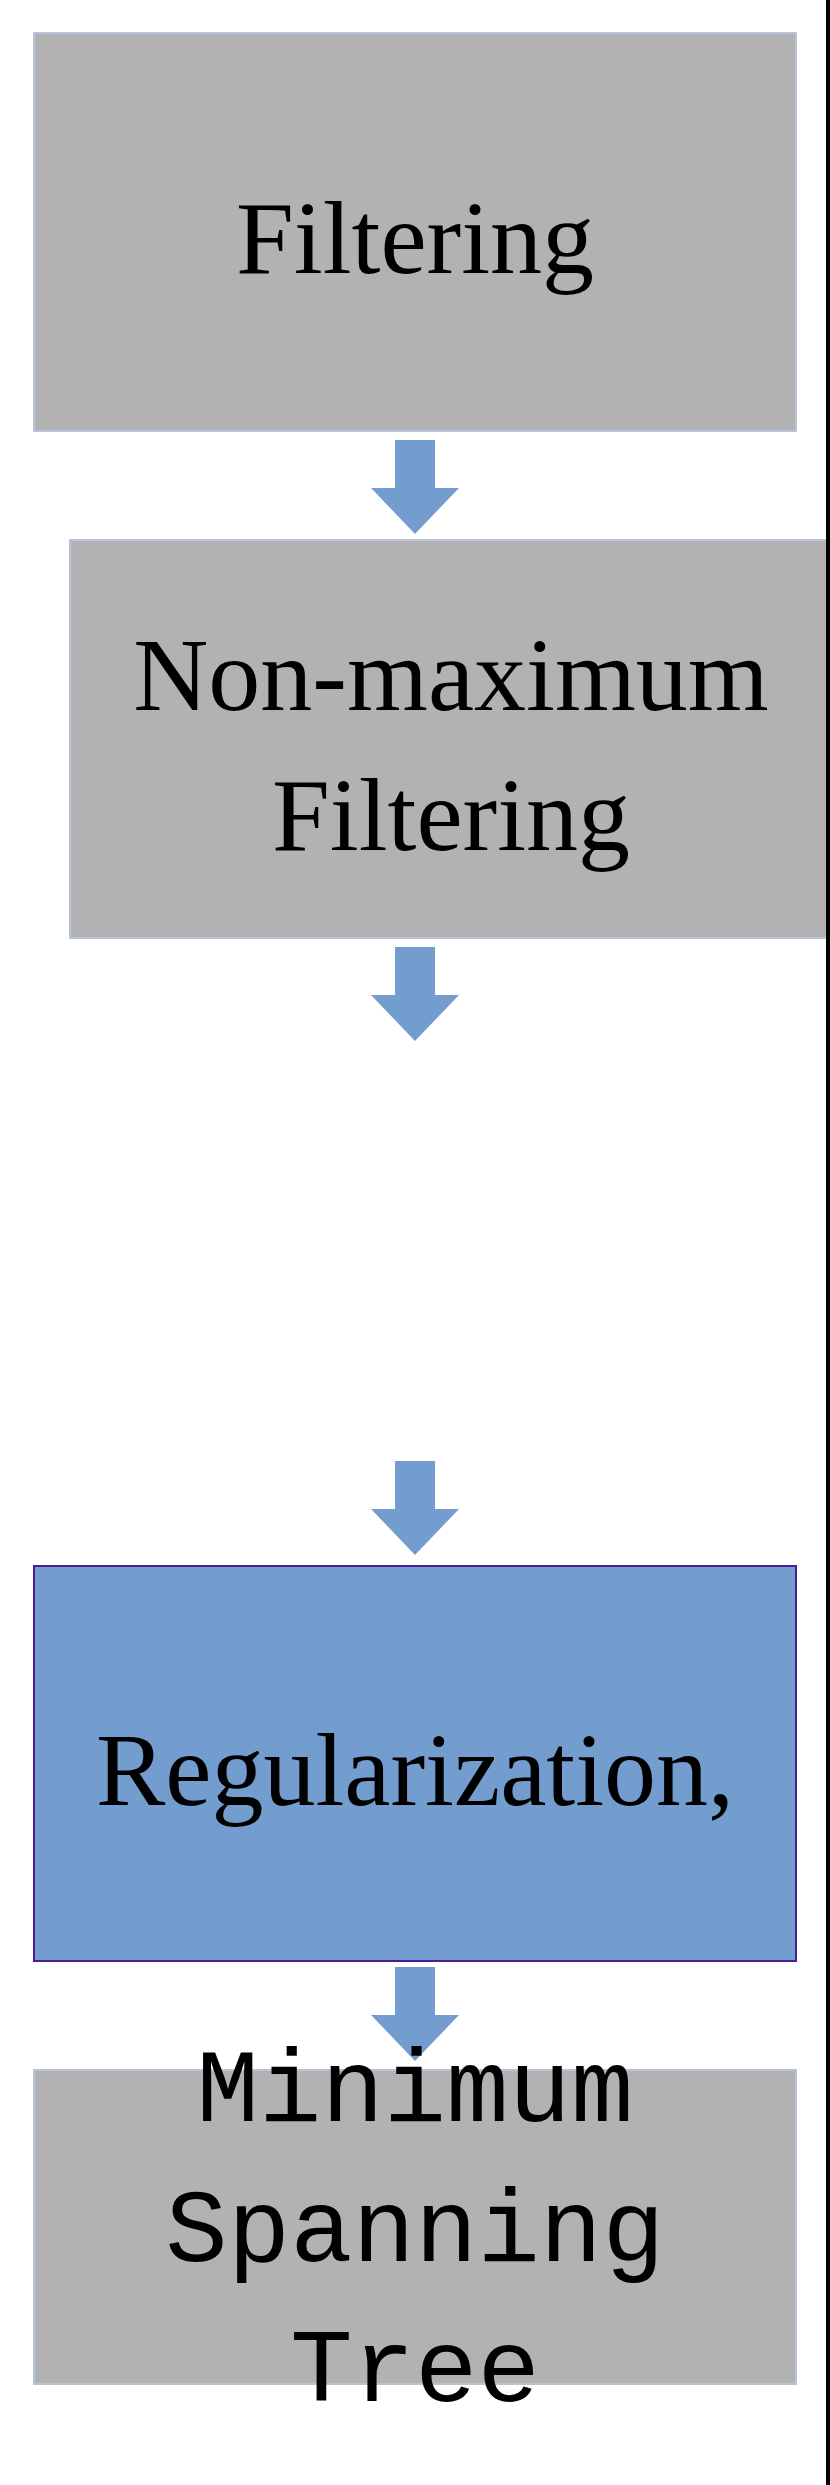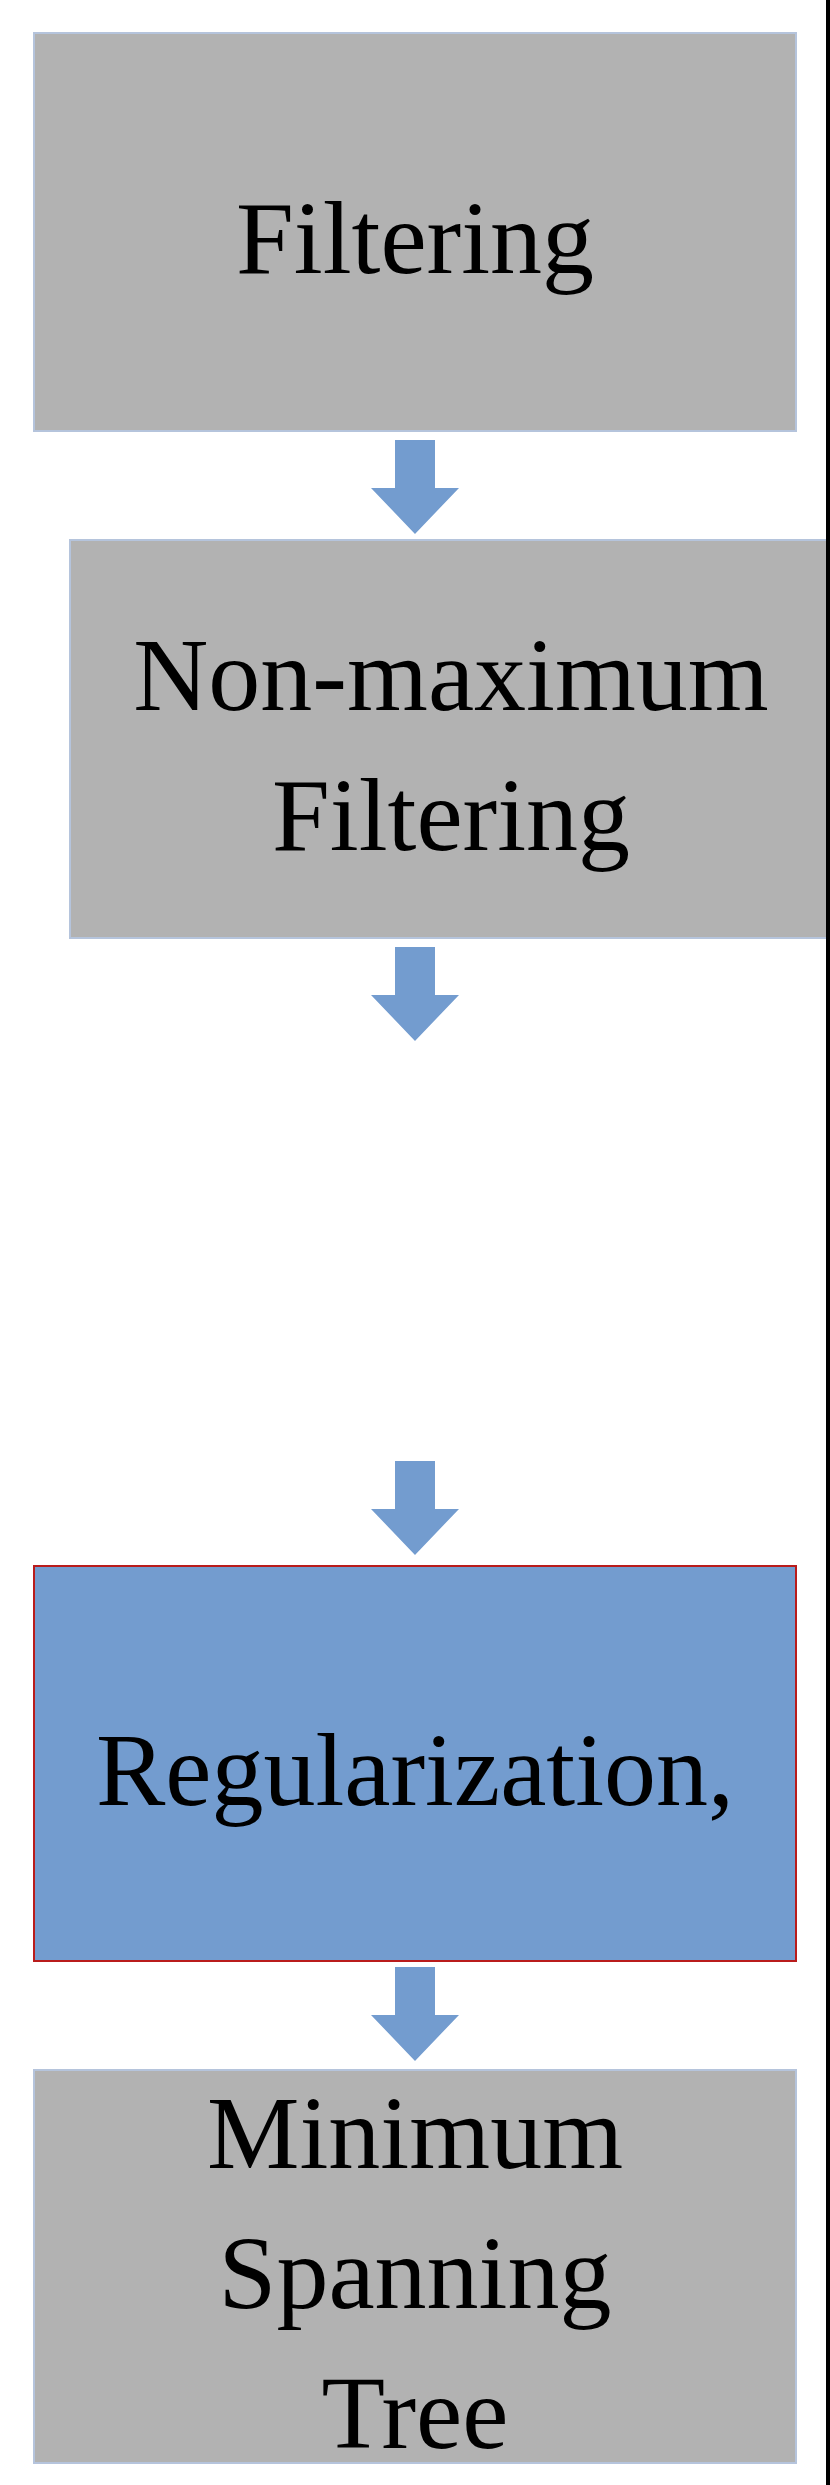--- a/index.html
+++ b/index.html
@@ -32,27 +32,27 @@
     font-size: 104px;
     line-height: 140px;
     white-space: pre;
   }
   .node-gray {
     background: #b2b2b2;
     border: 2px solid #b5c4dc;
   }
   .node-blue {
     background: #739ccf;
-    border: 2px solid #b91c1c;
+    border: 2px solid #4c1d95;
   }
   .node-filtering   { top: 32px;   height: 400px; }
   .node-nms         { top: 539px;  height: 400px; margin-left: 36px; }
   .node-threshold   { top: 1055px; height: 400px; }
   .node-regularization { top: 1565px; height: 397px; }
-  .node-mst         { top: 2069px; height: 395px; }
+  .node-mst         { top: 2069px; height: 316px; font-family: Liberation Mono, monospace; }
   .red-number { color: #ff3333; }
   .down-arrow {
     position: absolute;
     left: 371px;
     width: 88px;
     height: 94px;
     background: #739ccf;
     clip-path: polygon(27.3% 0%, 72.7% 0%, 72.7% 51%, 100% 51%, 50% 100%, 0% 51%, 27.3% 51%);
   }
   .arrow-1 { top: 440px; }

